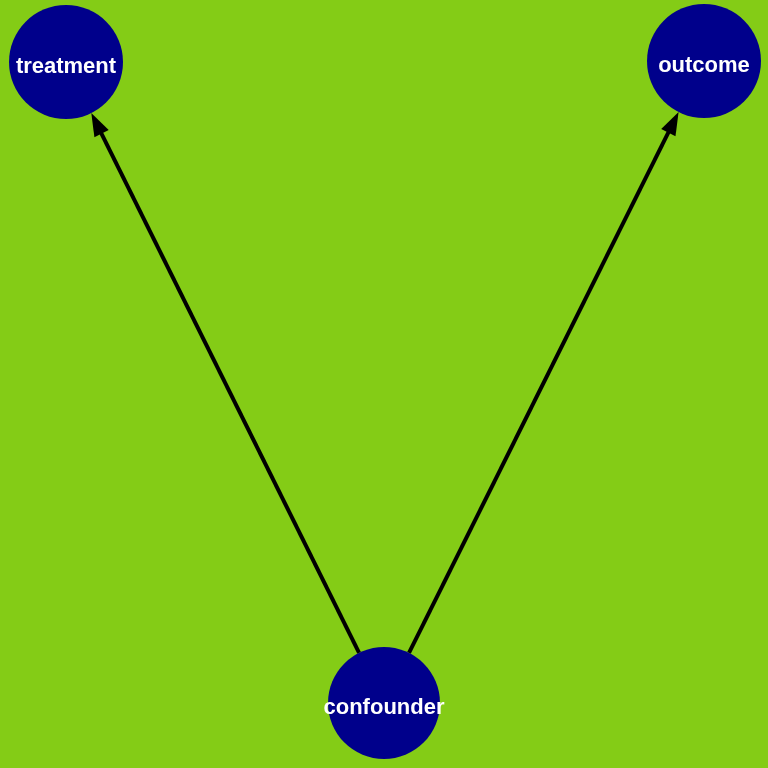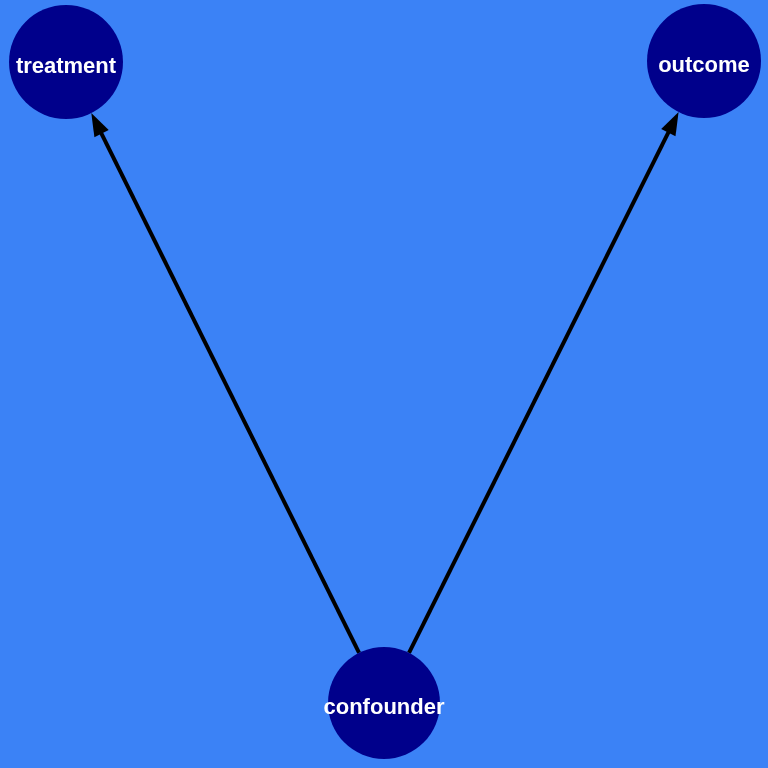--- a/index.html
+++ b/index.html
@@ -4,21 +4,21 @@
 <style>
   html, body {
     margin: 0;
     padding: 0;
     background: #ffffff;
   }
   .canvas-wrap {
     position: relative;
     width: 768px;
     height: 768px;
-    background: #3b82f6;
+    background: #84cc16;
     overflow: hidden;
   }
   svg.dag {
     display: block;
     width: 768px;
     height: 768px;
   }
   .dag-edge-line {
     stroke-linecap: butt;
   }

